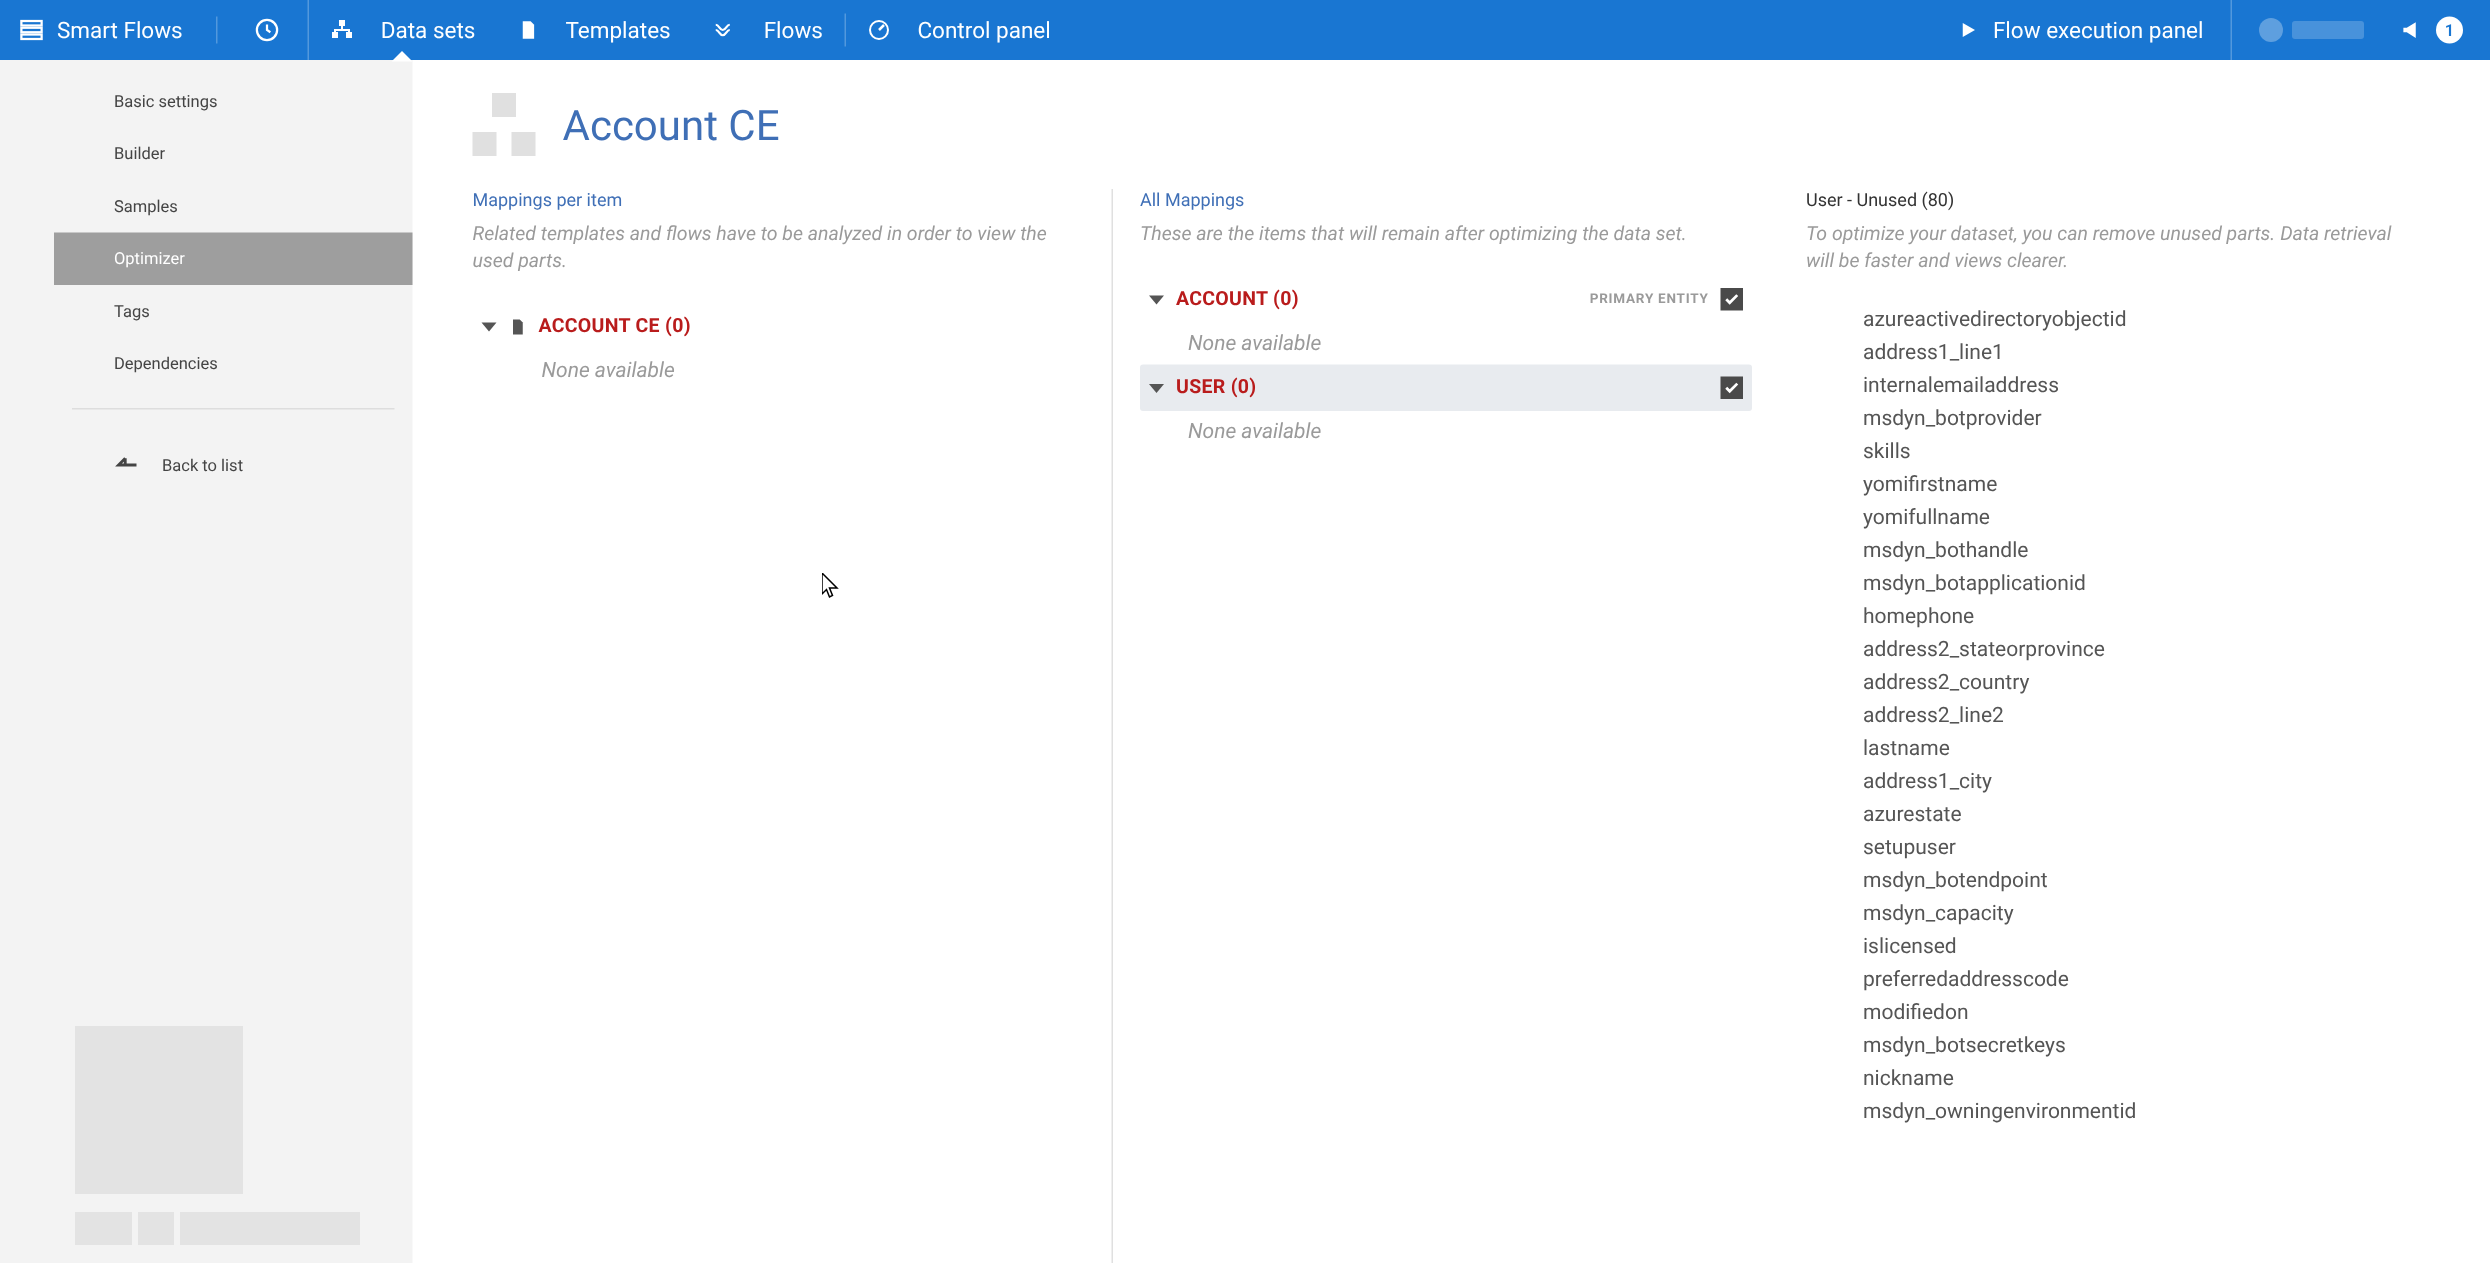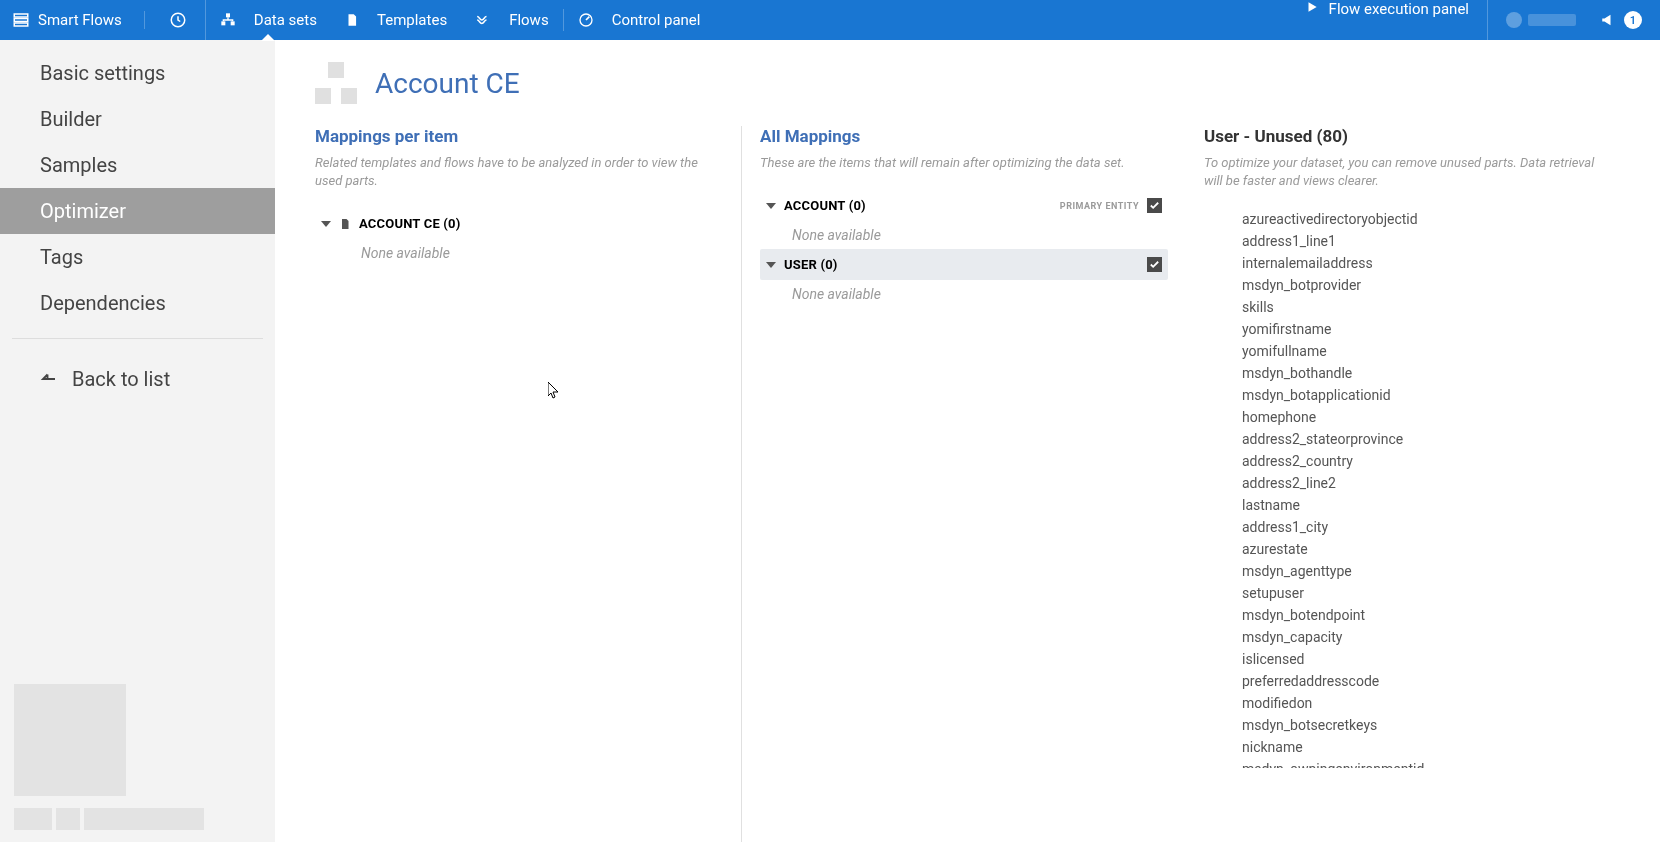--- a/index.html
+++ b/index.html
@@ -6,49 +6,49 @@
     body { background:#fff; color:#333; overflow:hidden; }
     .topbar { height:40px; background:#1976D2; color:#fff; display:flex; align-items:center; padding:0 12px; font-size:15px; }
     .brand { display:flex; align-items:center; gap:8px; padding-right:22px; border-right:1px solid rgba(255,255,255,.25);}
     .brand-icon { width:18px; height:18px; }
     .topnav { display:flex; align-items:center; gap:0; padding-left:6px;}
     .topnav-item { display:flex; align-items:center; gap:18px; padding:0 14px; height:40px; cursor:pointer; position:relative;}
     .topnav-item.iconic { padding:0 18px; border-right:1px solid rgba(255,255,255,.25);}
     .topnav-item.active::after { content:""; position:absolute; bottom:-1px; left:50%; transform:translateX(-50%); width:0; height:0; border-left:7px solid transparent; border-right:7px solid transparent; border-bottom:7px solid #fff;}
     .topnav-sep { width:1px; height:22px; background:rgba(255,255,255,.25); }
     .top-right { margin-left:auto; display:flex; align-items:center; gap:10px;}
-    .exec-panel { display:flex; align-items:flex-start; gap:10px; padding:0 18px; height:40px; cursor:pointer; border-right:1px solid rgba(255,255,255,.25);}
+    .exec-panel { display:flex; align-items:center; gap:10px; padding:0 18px; height:40px; cursor:pointer; border-right:1px solid rgba(255,255,255,.25);}
     .user-area { display:flex; align-items:center; gap:6px; padding:0 8px; opacity:.6;}
     .user-avatar { width:16px; height:16px; background:rgba(255,255,255,.5); border-radius:50%; }
     .user-name-blur { width:48px; height:12px; background:rgba(255,255,255,.35); border-radius:2px;}
     .announce { display:flex; align-items:center; gap:6px; padding:0 6px; cursor:pointer;}
     .badge { background:#fff; color:#1976D2; width:18px; height:18px; border-radius:50%; font-size:11px; display:flex; align-items:center; justify-content:center; font-weight:600;}
     .layout { display:flex; height:calc(100vh - 40px); }
-    .sidebar { width:275px; background:#f3f3f3; display:flex; flex-direction:column; padding-top:10px; font-size:20px; color:#444;}
+    .sidebar { width:275px; background:#f3f3f3; display:flex; flex-direction:column; padding-top:10px; font-size:11px; color:#444;padding-left:36px;}
     .sidebar-item { padding:11px 16px 11px 40px; cursor:pointer; }
     .sidebar-item.active { background:#9e9e9e; color:#fff; }
     .sidebar-divider { height:1px; background:#ddd; margin:12px 12px 18px 12px;}
     .back-link { display:flex; align-items:center; gap:14px; padding:10px 16px 10px 40px; cursor:pointer; color:#444;}
     .sidebar-bottom { margin-top:auto; padding:0 14px 12px 14px; }
     .placeholder-box { width:112px; height:112px; background:#e3e3e3; margin-bottom:12px;}
     .placeholder-bars { display:flex; gap:4px;}
     .placeholder-bar { height:22px; background:#e3e3e3; }
     .main { flex:1; padding:22px 30px 0 40px; overflow:hidden; display:flex; flex-direction:column;}
     .page-header { display:flex; align-items:center; gap:18px; margin-bottom:22px;}
     .page-icon { width:42px; height:42px; position:relative;}
     .page-icon .sq { position:absolute; width:16px; height:16px; background:#e0e0e0;}
     .page-title { font-size:28px; font-weight:400; color:#3F6FB6;}
     .optimize-btn { margin-left:auto; background:#1C76D0; color:#fff; border:none; padding:10px 16px; font-size:14px; display:flex; align-items:center; gap:8px; cursor:pointer; border-radius:2px;}
     .columns { display:flex; flex:1; min-height:0;}
     .col { flex:1; padding:0 18px; min-width:0; }
     .col + .col { border-left:1px solid #e0e0e0;}
-    .col-title { font-size:17px; color:#3F6FB6; margin-bottom:8px; font-weight:700;}
+    .col-title { font-size:12px; color:#3F6FB6; margin-bottom:8px; font-weight:400;}
     .col-desc { font-size:13px; color:#9a9a9a; font-style:italic; margin-bottom:18px; line-height:1.4;}
     .tree-row { display:flex; align-items:center; gap:8px; padding:8px 6px; font-size:13px; position:relative;}
-    .tree-row.header-row .label { font-weight:700; color:#000000; letter-spacing:.2px;}
+    .tree-row.header-row .label { font-weight:700; color:#b91c1c; letter-spacing:.2px;}
     .tree-row.selected { background:#e8ebef; border-radius:2px;}
     .caret { width:0; height:0; border-left:5px solid transparent; border-right:5px solid transparent; border-top:6px solid #555; cursor:pointer;}
     .doc-ico { width:12px; height:14px; }
     .row-right { margin-left:auto; display:flex; align-items:center; gap:8px;text-align:center;}
     .primary-tag { font-size:9px; letter-spacing:.5px; color:#9a9a9a; font-weight:700;}
     .chk { width:15px; height:15px; background:#4a4a4a; display:flex; align-items:center; justify-content:center; cursor:pointer;}
     .chk svg { width:11px; height:11px; }
     .none { font-size:14px; color:#9a9a9a; font-style:italic; padding:6px 6px 6px 46px;}
     .unused-list { position:relative; height:560px; }
     .unused-scroll { position:absolute; inset:0; overflow-y:auto; padding-left:38px; padding-right:18px; font-size:14px; color:#555;}
@@ -248,21 +248,20 @@
               <div class="field-item">yomifullname</div>
               <div class="field-item">msdyn_bothandle</div>
               <div class="field-item">msdyn_botapplicationid</div>
               <div class="field-item">homephone</div>
               <div class="field-item">address2_stateorprovince</div>
               <div class="field-item">address2_country</div>
               <div class="field-item">address2_line2</div>
               <div class="field-item">lastname</div>
               <div class="field-item">address1_city</div>
               <div class="field-item">azurestate</div>
-              <div class="field-item">msdyn_agenttype</div>
               <div class="field-item">setupuser</div>
               <div class="field-item">msdyn_botendpoint</div>
               <div class="field-item">msdyn_capacity</div>
               <div class="field-item">islicensed</div>
               <div class="field-item">preferredaddresscode</div>
               <div class="field-item">modifiedon</div>
               <div class="field-item">msdyn_botsecretkeys</div>
               <div class="field-item">nickname</div>
               <div class="field-item">msdyn_owningenvironmentid</div>
             </div>

